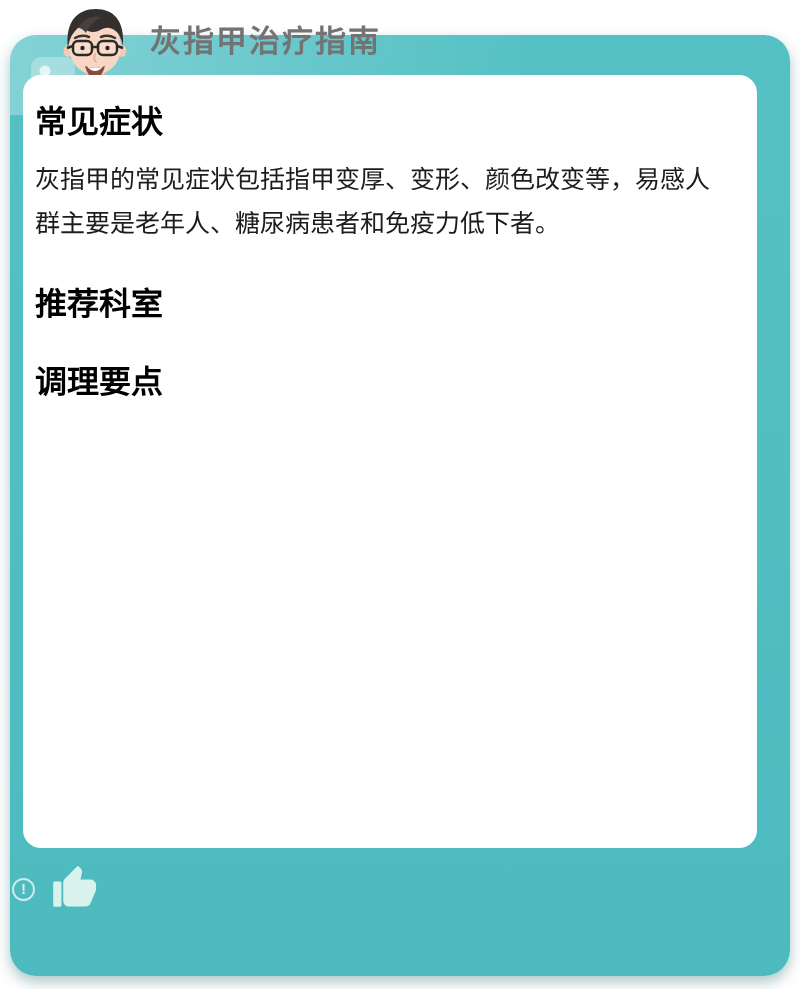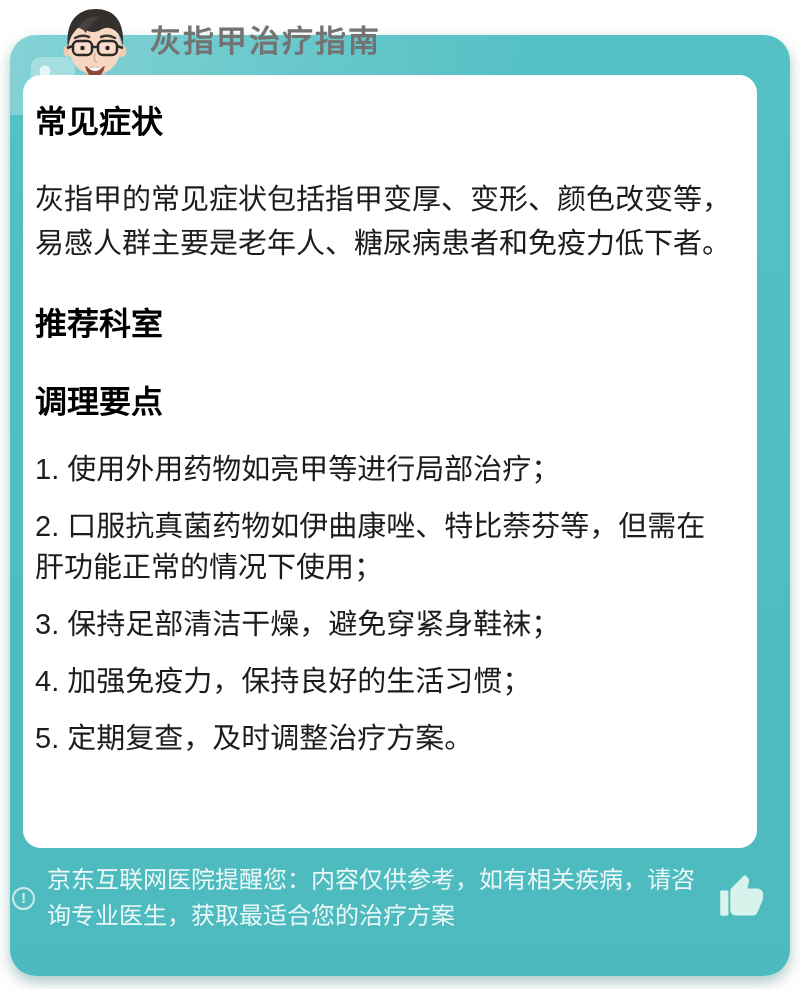--- a/index.html
+++ b/index.html
@@ -57,22 +57,22 @@
     padding:22px 24px 0 12px;
     z-index:4;
   }
   .card h2 {
     font-size:32px; line-height:38px;
     font-weight:700; color:#000000;
     margin-top:40px;
   }
   .card h2:first-child { margin-top:6px; }
   .card p.body {
-    font-size:29px; line-height:44px;
-    color:#1c1c1c; margin-top:36px;font-family:Liberation Serif, serif;
+    font-size:25px; line-height:44px;
+    color:#1c1c1c; margin-top:16px;
   }
   .tips-list {
     list-style:none; margin-top:28px;
   }
   .tips-list li {
     font-size:29px; line-height:41px;
     color:#1c1c1c; margin-bottom:16px;
   }
 
   
@@ -145,32 +145,24 @@
 
 <div class="bubble-title">灰指甲治疗指南</div>
 
 <div class="card">
   <h2>常见症状</h2>
   <p class="body">灰指甲的常见症状包括指甲变厚、变形、颜色改变等，易感人群主要是老年人、糖尿病患者和免疫力低下者。</p>
 
   <h2>推荐科室</h2>
 
   <h2>调理要点</h2>
-  <ul class="tips-list">
-    <li>1. 使用外用药物如亮甲等进行局部治疗；</li>
-    <li>2. 口服抗真菌药物如伊曲康唑、特比萘芬等，但需在肝功能正常的情况下使用；</li>
-    <li>3. 保持足部清洁干燥，避免穿紧身鞋袜；</li>
-    <li>4. 加强免疫力，保持良好的生活习惯；</li>
-    <li>5. 定期复查，及时调整治疗方案。</li>
-  </ul>
 </div>
 
 <div class="footer">
   <span class="info-circle">!</span>
-  <span class="footer-text">京东互联网医院提醒您：内容仅供参考，如有相关疾病，请咨询专业医生，获取最适合您的治疗方案</span>
   <button class="like-btn">
     <span>
       <svg viewBox="0 0 24 24" width="52" height="52" aria-hidden="true">
         <path fill="#d8f3ec" stroke="#d8f3ec" stroke-width="1.2" stroke-linejoin="round" d="M3 20h2.6V9.6H3V20zM21.6 10.6c0-1.05-.86-1.9-1.9-1.9h-5.43l.82-3.94.03-.3c0-.39-.16-.75-.42-1.01l-.9-.95-5.6 5.62c-.35.34-.56.82-.56 1.34v8.6c0 1.05.86 1.9 1.9 1.9h7.77c.79 0 1.47-.47 1.75-1.16l2.4-5.6c.09-.22.14-.45.14-.7v-1.9z"></path>
       </svg>
     </span>
   </button>
 </div>
 
 </body></html>

